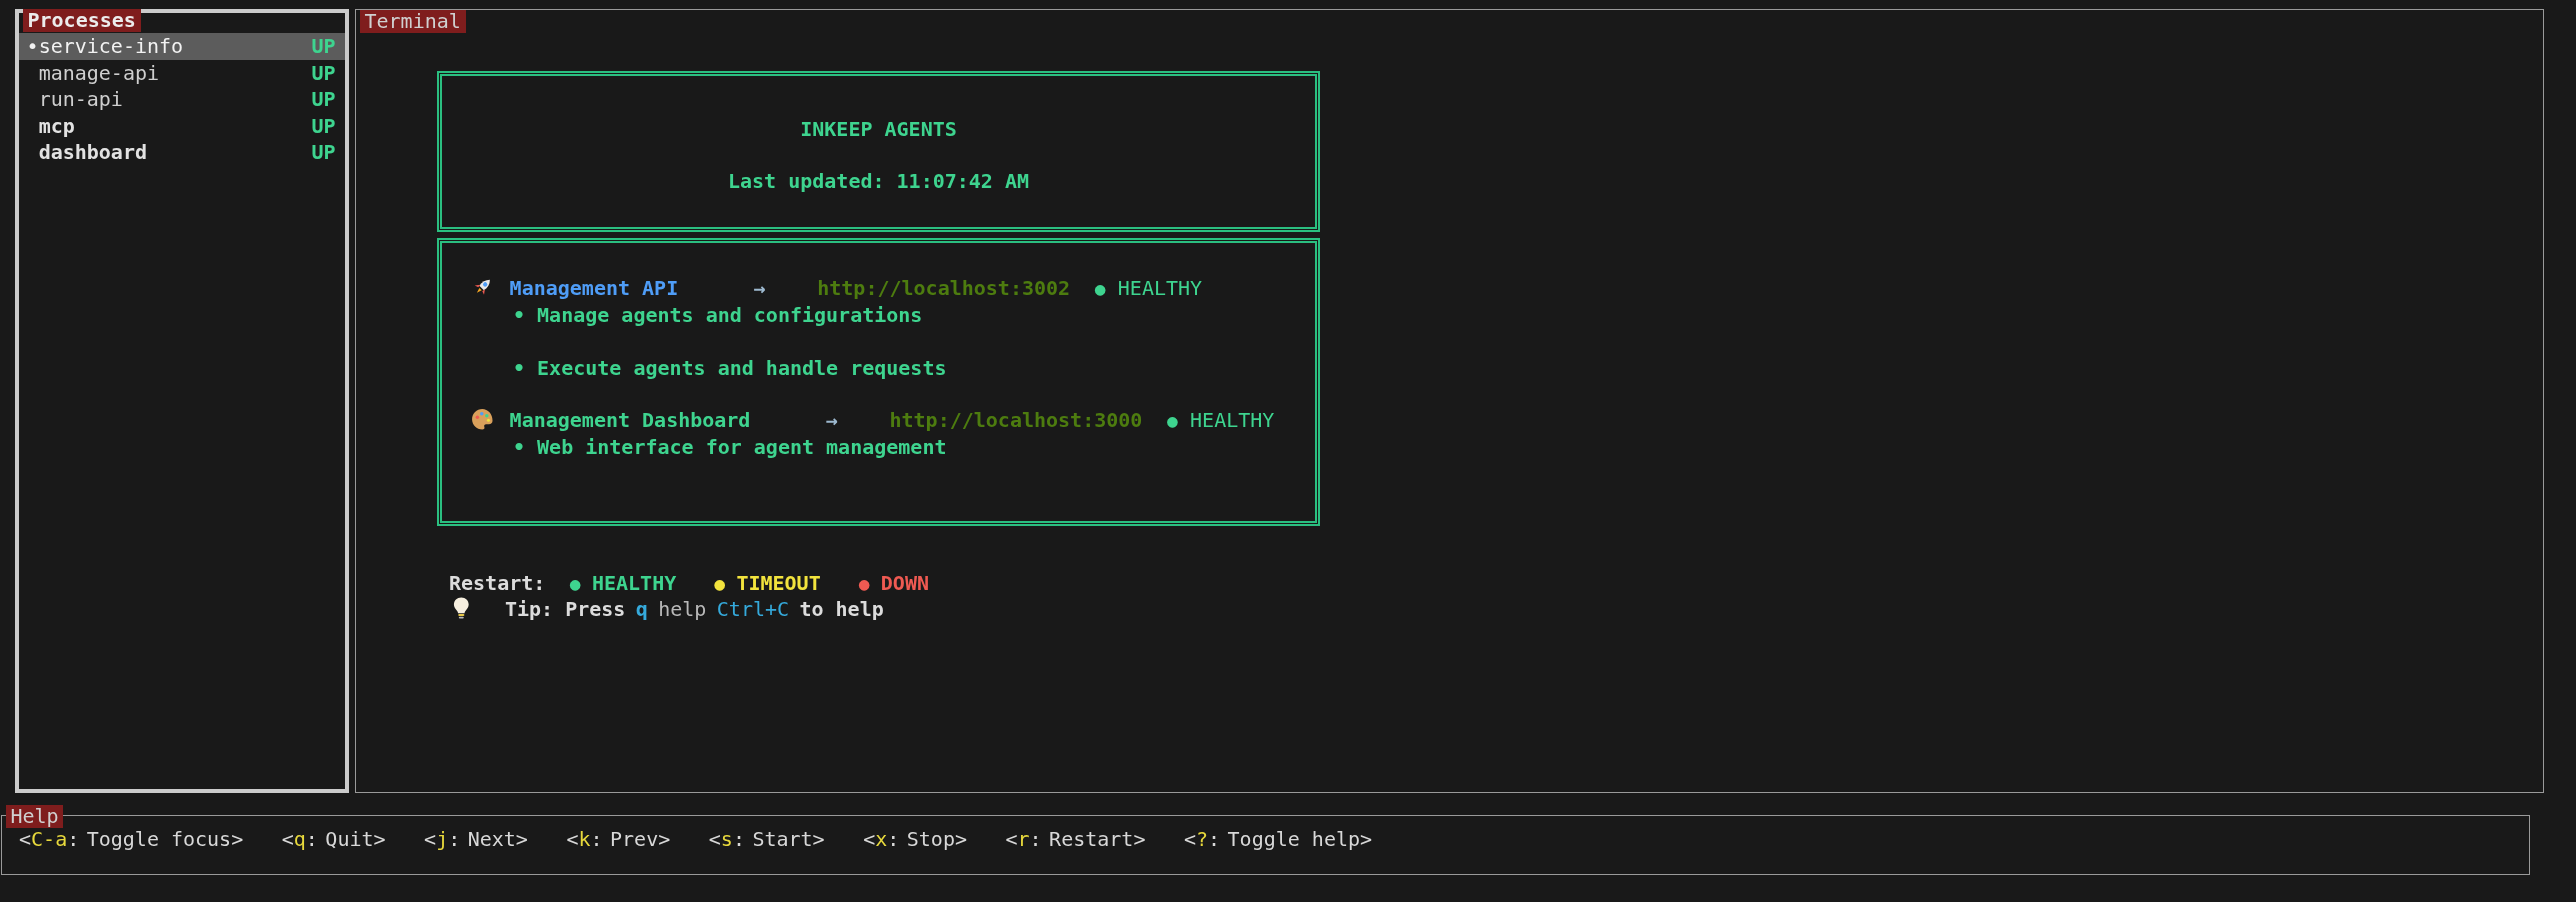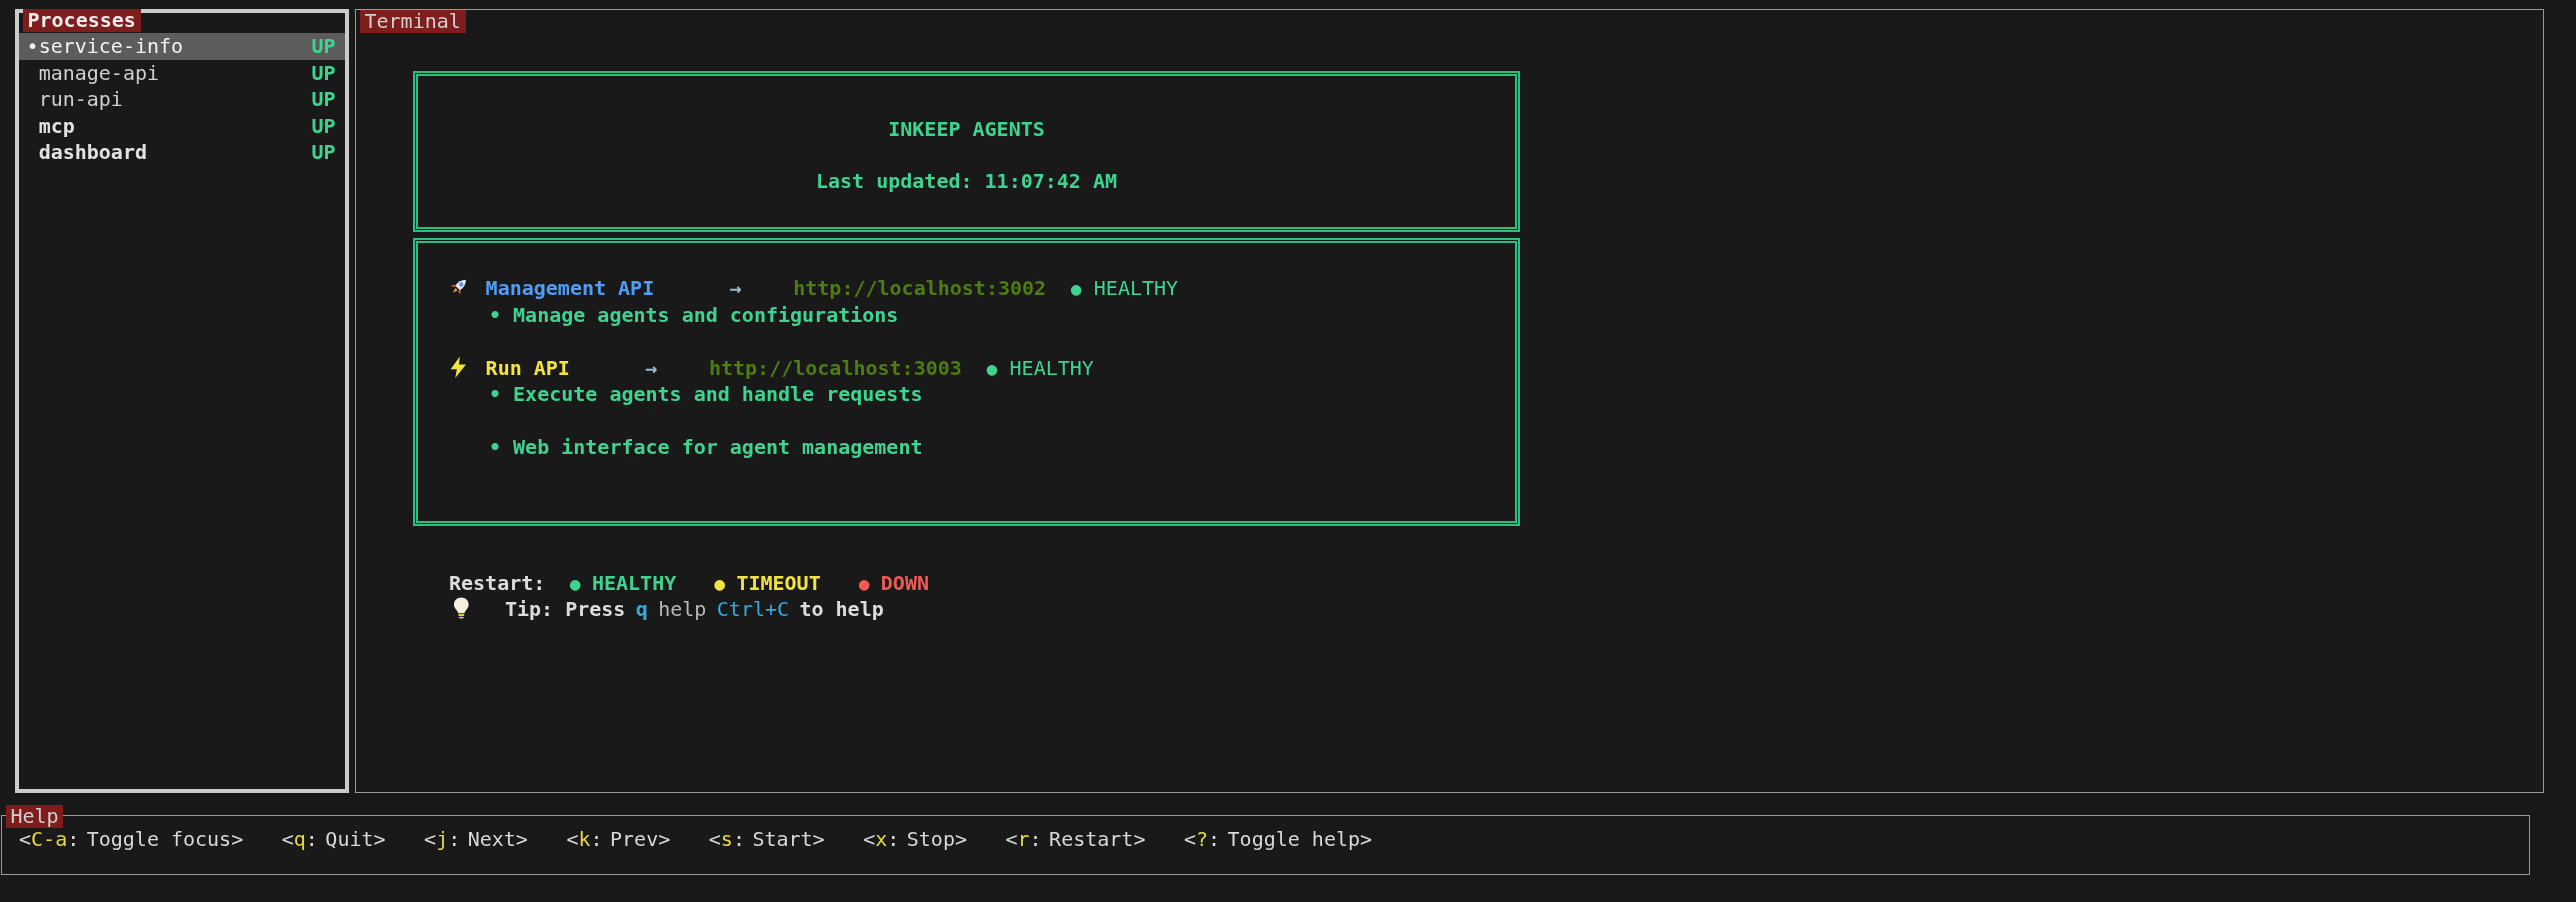--- a/index.html
+++ b/index.html
@@ -26,21 +26,21 @@
   }
   .proc-row.selected { background:#5c5c5c; color:#f2f2f2; }
   .proc-row.bold .proc-name { font-weight:700; color:#e2e2e2; }
   .proc-bullet { display:inline-block; width:1ch; }
   .proc-status { margin-left:auto; font-weight:700; color:#3ed48f; }
 
   
   .terminal { left:355px; top:9.4px; width:2189px; height:784px; border:1.9px solid #9a9a9a; }
   .terminal .panel-title { top:-0.9px; left:3.8px; color:#d0d0d0; }
 
-  .greenbox { position:absolute; left:57px; width:1107px; border:5.7px double #2abf80; }
+  .greenbox { position:absolute; left:81px; width:883px; border:5.7px double #2abf80; }
   .headerbox { top:61px; height:161px; text-align:center; padding-top:40px; }
   .headerbox .hb-title { font-weight:700; color:#3ed48f; }
   .headerbox .hb-updated { margin-top:25.5px; font-weight:700; color:#3ed48f; }
 
   .servicesbox { top:228px; height:288px; padding:32px 19px 0 28px; }
   .svc { margin-bottom:26.4px; }
   .svc-line1 { height:26.4px; white-space:nowrap; }
   .svc-icon { display:inline-block; width:24.6px; height:24.6px; vertical-align:-4.7px; margin-right:15px; }
   .svc-name { font-weight:700; }
   .c-blue   { color:#4f9df7; }
@@ -133,29 +133,33 @@
                   <path d="M8.9 11.5 L5.6 16 L9.2 14.8 Z" fill="#ef5a52"></path>
                   <path d="M15.1 11.5 L18.4 16 L14.8 14.8 Z" fill="#ef5a52"></path>
                   <path d="M10.4 14.4 L12 19.5 L13.6 14.4 Z" fill="#f5a623"></path>
                 </g>
               </svg></span><span class="svc-name c-blue">Management API</span><span class="svc-arrow">→</span><span class="svc-url">http://localhost:3002</span><span class="svc-dot">●</span><span class="svc-status">HEALTHY</span>
         </div>
         <div class="svc-desc">• Manage agents and configurations</div>
       </div>
 
       <div class="svc">
-        <div class="svc-line1">
-          <span class="svc-icon"><svg viewBox="0 0 24 24" width="24.6" height="24.6">
-                <polygon points="13.5,1.5 4.5,13.8 10.6,13.8 9,22.5 19.5,9.3 12.6,9.3" fill="#f2e33d"></polygon>
-              </svg></span><span class="svc-name c-yellow">Run API</span><span class="svc-arrow">→</span><span class="svc-url">http://localhost:3003</span><span class="svc-dot">●</span><span class="svc-status">HEALTHY</span>
-        </div>
         <div class="svc-desc">• Execute agents and handle requests</div>
       </div>
 
       <div class="svc">
+        <div class="svc-line1">
+          <span class="svc-icon"><svg viewBox="0 0 24 24" width="24.6" height="24.6">
+                <path d="M12 2 C6.5 2 2 6.5 2 12 C2 17.5 6.5 22 12 22 C13.7 22 14.6 20.9 14 19.5 C13.4 18.1 14.2 16.8 15.8 16.8 L18.5 16.8 C20.4 16.8 22 15.2 22 13.3 C22 7 17.5 2 12 2 Z" fill="#d9a05b"></path>
+                <circle cx="7.2" cy="10" r="1.7" fill="#ef5a52"></circle>
+                <circle cx="11.5" cy="6.6" r="1.7" fill="#4f9df7"></circle>
+                <circle cx="16.4" cy="8.6" r="1.7" fill="#3ed48f"></circle>
+                <circle cx="18" cy="13" r="1.5" fill="#f2e33d"></circle>
+              </svg></span><span class="svc-name c-green">Management Dashboard</span><span class="svc-arrow">→</span><span class="svc-url">http://localhost:3000</span><span class="svc-dot">●</span><span class="svc-status">HEALTHY</span>
+        </div>
         <div class="svc-desc">• Web interface for agent management</div>
       </div>
 
     </div>
 
     <div class="legend">
       <span class="legend-label">Restart:</span><span class="leg-item leg-healthy"><span class="leg-dot">●</span><span class="leg-text">HEALTHY</span></span><span class="leg-item leg-timeout"><span class="leg-dot">●</span><span class="leg-text">TIMEOUT</span></span><span class="leg-item leg-down"><span class="leg-dot">●</span><span class="leg-text">DOWN</span></span>
     </div>
 
     <div class="tip">

